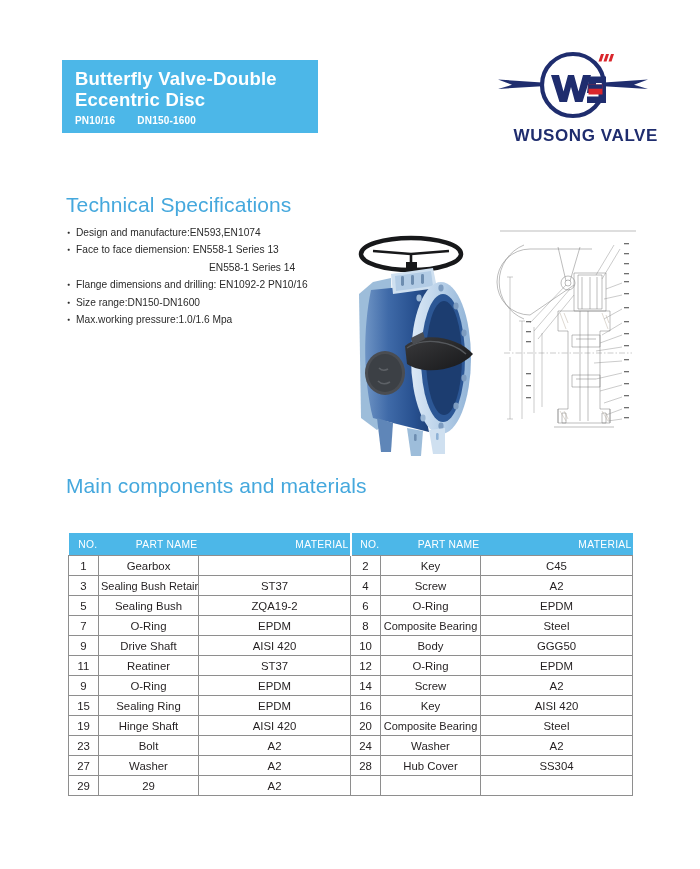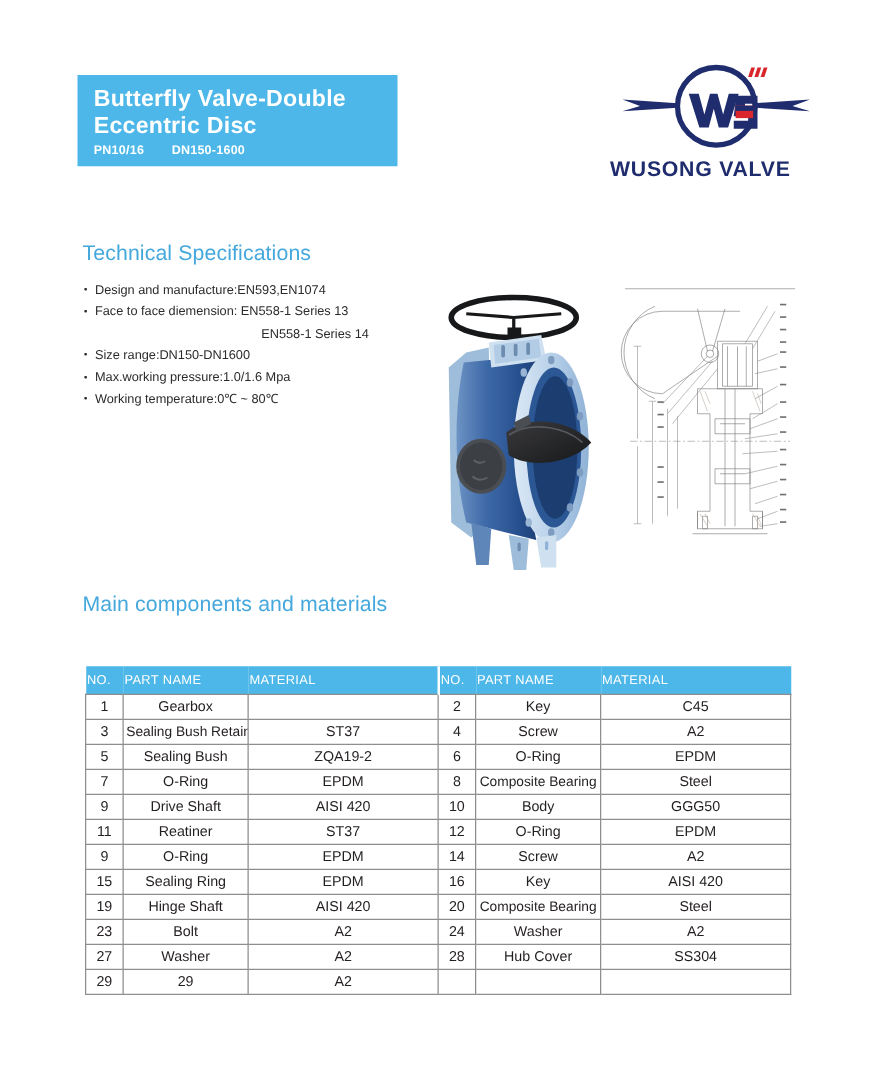--- a/index.html
+++ b/index.html
@@ -62,31 +62,31 @@
     position: absolute;
     left: 0; top: 0;
     width: 170px;
     height: 78px;
   }
   #logo-wordmark {
     position: absolute;
     left: 0;
     top: 80px;
     width: 170px;
-    text-align: left;
+    text-align: right;
     font-size: 17px;
     font-weight: bold;
     color: #1f2d6e;
     letter-spacing: 0.6px;
   }
 
   
   .section-heading {
     position: absolute;
-    font-size: 17px;
+    font-size: 21px;
     color: #45a8dd;
     letter-spacing: 0.1px;
   }
   #heading-tech { left: 66px; top: 193px; }
   #heading-main { left: 66px; top: 474px; }
 
   
   #spec-list {
     position: absolute;
     left: 67px;
@@ -148,21 +148,21 @@
   #parts-table col.c-name { width: 100px; }
   #parts-table col.c-mat  { width: 152px; }
   #parts-table th {
     background: #4cb7e8;
     color: #ffffff;
     font-size: 10.3px;
     font-weight: normal;
     letter-spacing: 0.3px;
     height: 20px;
     border: none;
-    text-align: left;
+    text-align: right;
     vertical-align: middle;
   }
   #parts-table th.sep-left { border-left: 2px solid #ffffff; }
   #parts-table td {
     height: 19px;
     border: 1px solid #8e8e8e;
     font-size: 11.4px;
     text-align: center;
     vertical-align: middle;
     color: #231f20;
@@ -216,23 +216,23 @@
     <div id="logo-wordmark">WUSONG VALVE</div>
   </div>
 </div>
 
 <div class="section-heading" id="heading-tech">Technical Specifications</div>
 
 <div id="spec-list">
     <div class="spec-item"><span class="bullet" style="font-size: 5px; position: absolute; top: 0px;">●</span><span>Design and manufacture:EN593,EN1074</span></div>
     <div class="spec-item"><span class="bullet" style="font-size: 5px; position: absolute; top: 0px;">●</span><span>Face to face diemension: EN558-1 Series 13</span></div>
     <div class="spec-cont">EN558-1 Series 14</div>
+    <div class="spec-item"><span class="bullet" style="font-size: 5px; position: absolute; top: 0px;">●</span><span>Flange dimensions and drilling: EN1092-2 PN10/16</span></div>
     <div class="spec-item"><span class="bullet" style="font-size: 5px; position: absolute; top: 0px;">●</span><span>Size range:DN150-DN1600</span></div>
     <div class="spec-item"><span class="bullet" style="font-size: 5px; position: absolute; top: 0px;">●</span><span>Max.working pressure:1.0/1.6 Mpa</span></div>
-    <div class="spec-item"><span class="bullet" style="font-size: 5px; position: absolute; top: 0px;">●</span><span>Working temperature:0℃ ~ 80℃</span></div>
   </div>
 
 <svg id="valve-photo" viewBox="0 0 160 240">
   <defs>
     <linearGradient id="bodyGrad" x1="0" y1="0" x2="1" y2="0">
       <stop offset="0%" stop-color="#6d93c4"></stop>
       <stop offset="35%" stop-color="#3f6aa8"></stop>
       <stop offset="75%" stop-color="#27508f"></stop>
       <stop offset="100%" stop-color="#1d3f75"></stop>
     </linearGradient>

